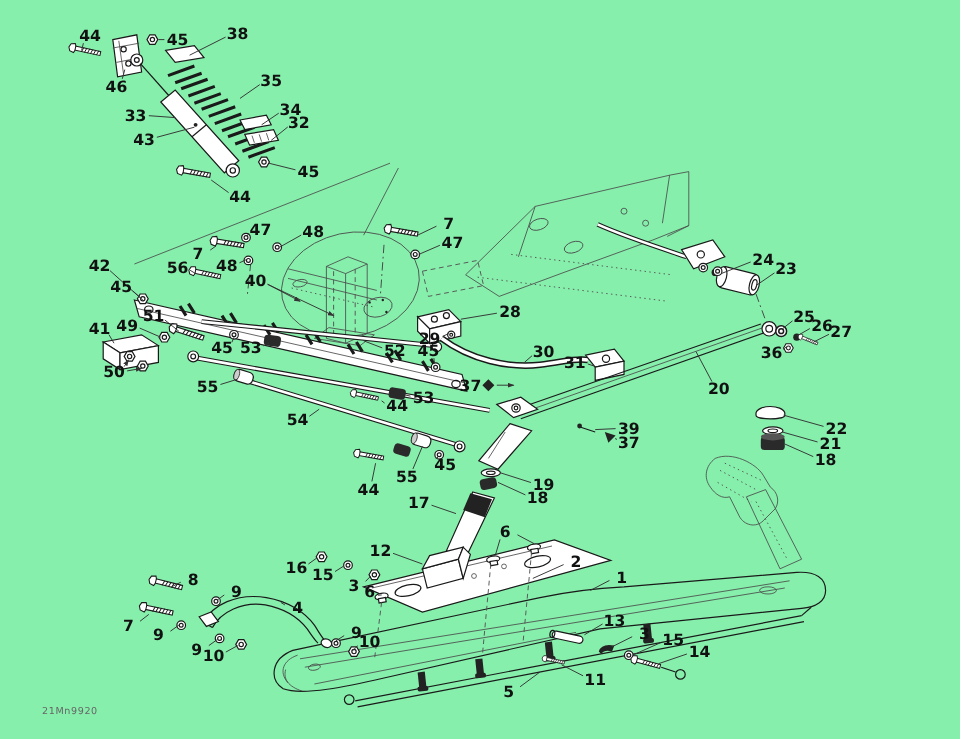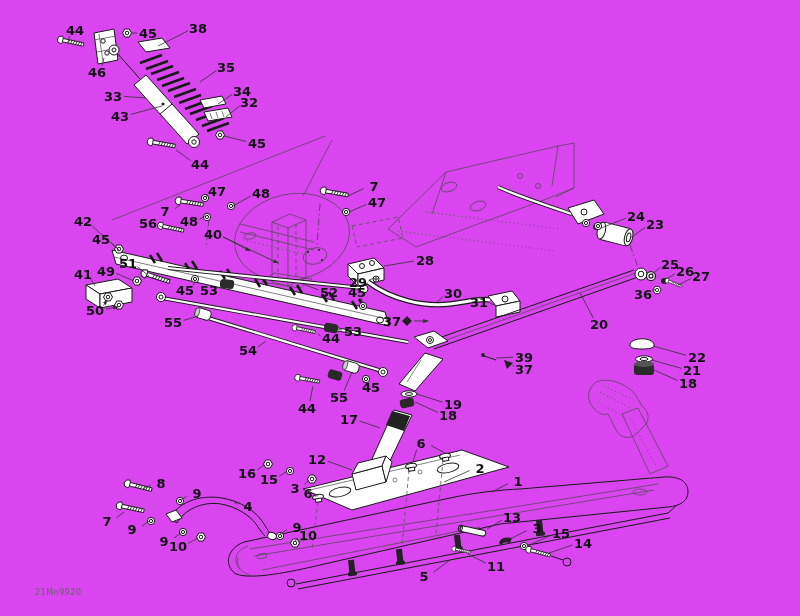--- a/index.html
+++ b/index.html
@@ -1,16 +1,16 @@
 <!DOCTYPE html>
 <html><head>
 <meta charset="utf-8">
 <style>
   html,body{margin:0;padding:0;background:#fff;}
-  #stage{position:relative;width:800px;height:616px;background:#d946ef;overflow:hidden;}
+  #stage{position:relative;width:800px;height:616px;background:#86efac;overflow:hidden;}
   svg{display:block;}
   .ln{fill:none;stroke:#1a1a1a;stroke-width:1;}
   .tn{fill:none;stroke:#4a4a4a;stroke-width:.7;}
   .wf{fill:#fff;stroke:#1a1a1a;stroke-width:1;}
   .dk{fill:#222;stroke:none;}
   .dot{fill:none;stroke:#555;stroke-width:.8;stroke-dasharray:1.2 2.8;}
   .dsh{fill:none;stroke:#555;stroke-width:.8;stroke-dasharray:4 3;}
   .dd{fill:none;stroke:#444;stroke-width:.8;stroke-dasharray:7 3 1.5 3;}
   .tube{fill:none;stroke:#1a1a1a;stroke-width:5.5;}
   .core{fill:none;stroke:#fff;stroke-width:3;}

